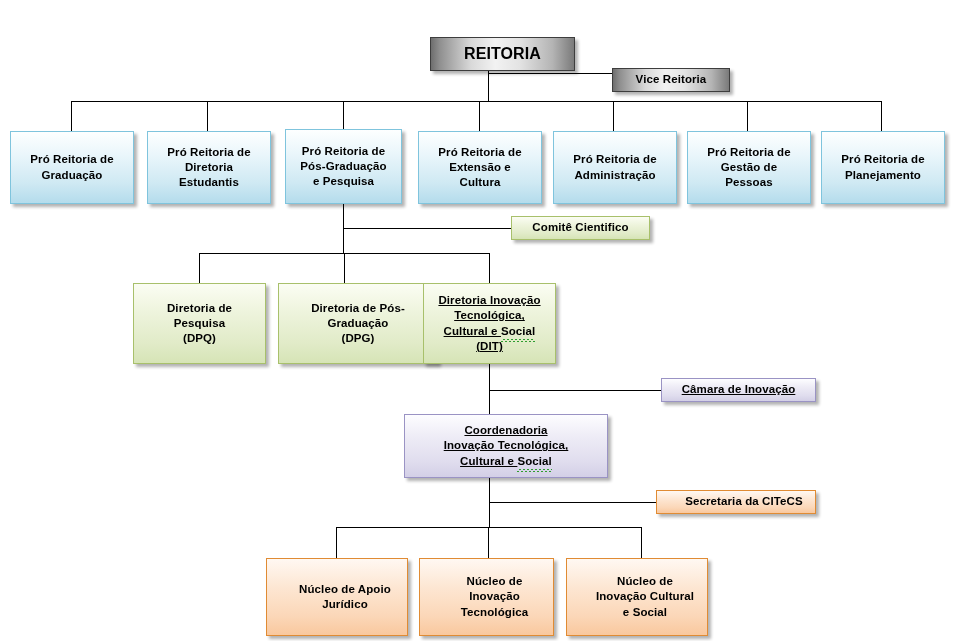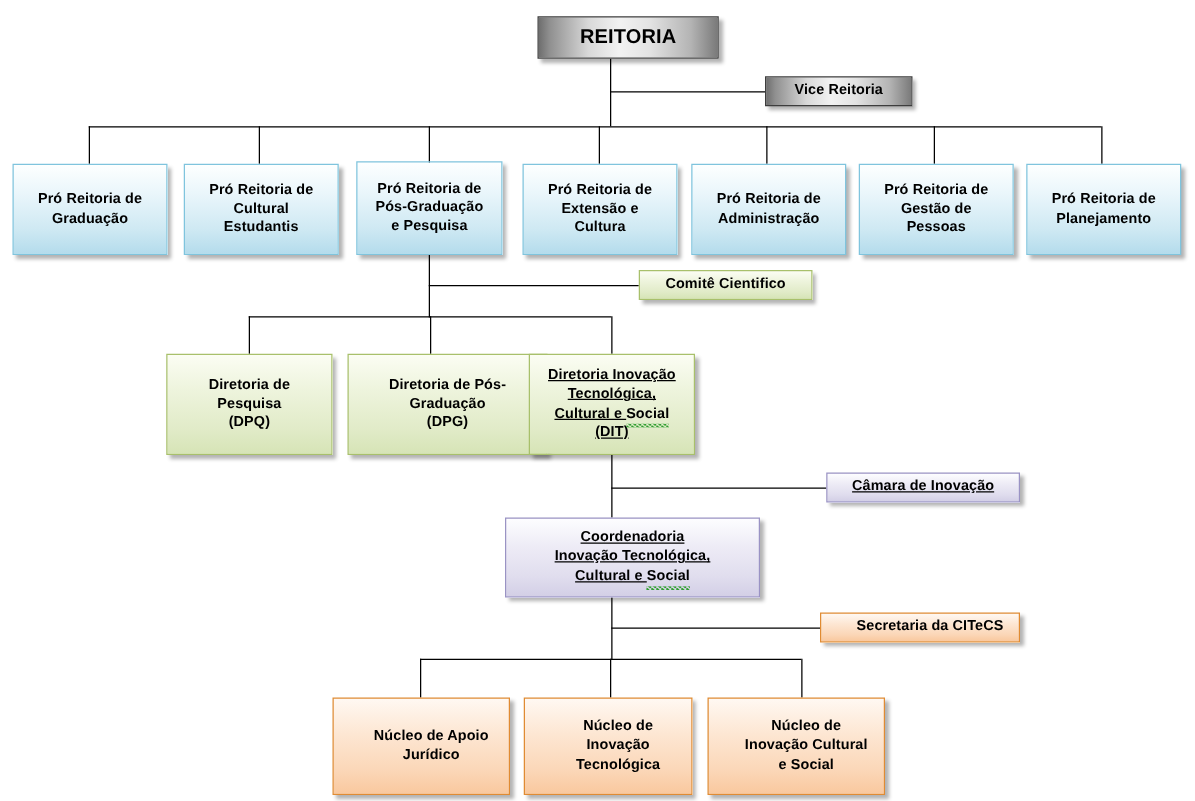--- a/index.html
+++ b/index.html
@@ -37,20 +37,21 @@
   }
   .node .label { display: block; width: 100%; }
 
   
   .node.gray {
     background: linear-gradient(to right,
         #6e6e6e 0%, #8f8f8f 6%, #d9d9d9 28%, #f2f2f2 45%,
         #e3e3e3 62%, #b4b4b4 85%, #7a7a7a 100%);
     border: 1px solid #3d3d3d;
     color: #000000;
+    margin-top: 24px;
   }
   .node.gray.big { font-size: 16px; }
 
   
   .node.blue {
     background: linear-gradient(to bottom, #fdffff 0%, #eaf6fb 32%, #cfe9f3 72%, #b4dcec 100%);
     border: 1px solid #7fc4dd;
   }
 
   
@@ -141,35 +142,35 @@
 
   <div class="ln h" style="left:336px; top:527px; width:305px;"></div>
   <div class="ln v" style="left:336px; top:527px; height:31px;"></div>
   <div class="ln v" style="left:488px; top:527px; height:31px;"></div>
   <div class="ln v" style="left:641px; top:527px; height:31px;"></div>
 
   <div class="node gray big" style="left:430px; top:13px; width:145px; height:34px;">
     <span class="label">REITORIA</span>
   </div>
 
-  <div class="node gray side" style="left:612px; top:61px; width:118px; height:24px;">
+  <div class="node gray side" style="left:612px; top:44px; width:118px; height:24px;">
     <span class="label">Vice Reitoria</span>
   </div>
 
   <div class="node blue" style="left:10px; top:131px; width:124px; height:73px;">
     <span class="label">
       <span>Pró Reitoria de</span><br>
       <span>Graduação</span>
     </span>
   </div>
 
   <div class="node blue" style="left:147px; top:131px; width:124px; height:73px;">
     <span class="label">
       <span>Pró Reitoria de</span><br>
-      <span>Cultural</span><br>
+      <span>Diretoria</span><br>
       <span>Estudantis</span>
     </span>
   </div>
 
   <div class="node blue" style="left:285px; top:129px; width:117px; height:75px;">
     <span class="label">
       <span>Pró Reitoria de</span><br>
       <span>Pós-Graduação</span><br>
       <span>e Pesquisa</span>
     </span>

